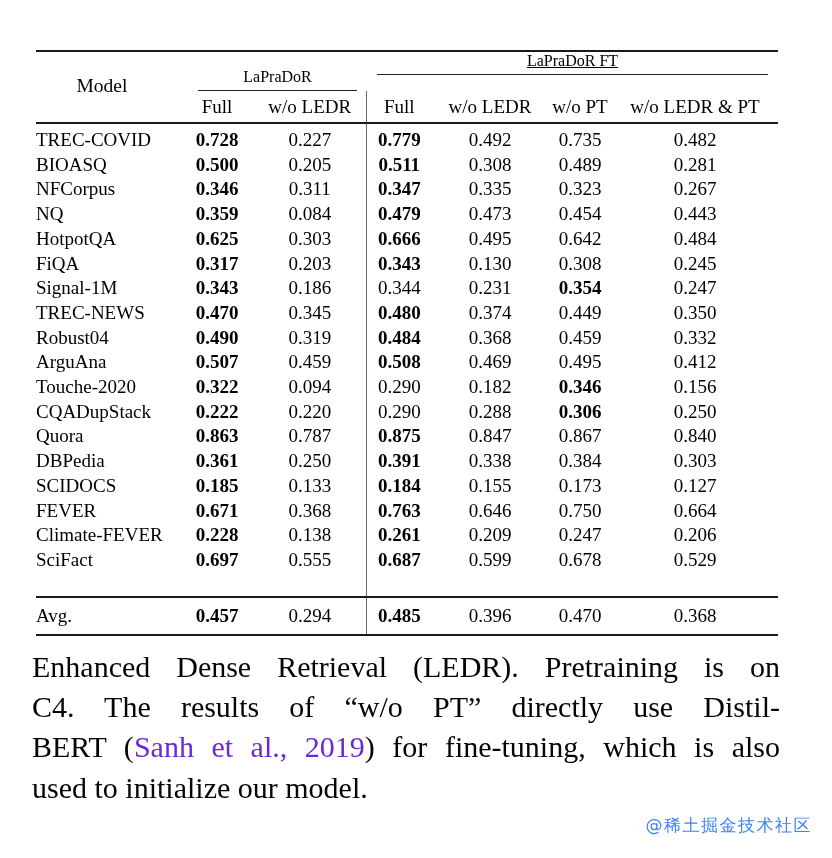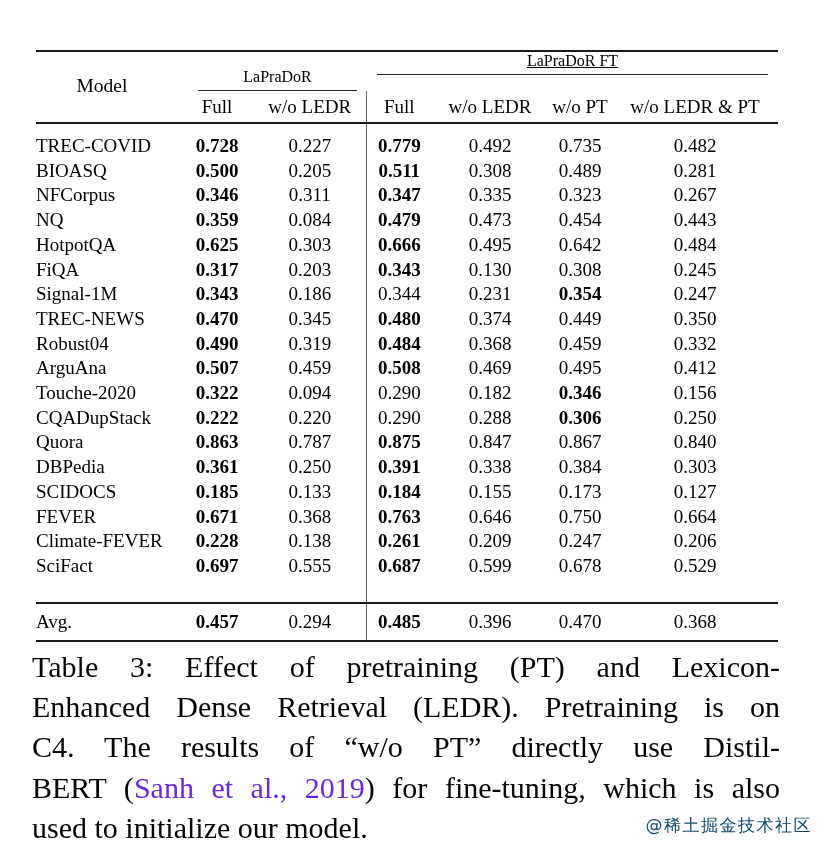--- a/index.html
+++ b/index.html
@@ -62,21 +62,21 @@
     border-bottom: 2.2px solid #1a1a1a;
   }
 
   .divider { border-right: 1.4px solid #6a6a6a; }
 
   tbody.data td {
     height: 24.7px;
     line-height: 24.7px;
     padding: 0;
   }
-  tbody.data tr:first-child td { padding-top: 10px; }
+  tbody.data tr:first-child td { padding-top: 4px; }
   tbody.data tr:last-child td  { padding-bottom: 23px; }
   td.model { text-align: left; padding-left: 2px; }
   td.num   { text-align: center; }
   td.b     { font-weight: bold; margin-top: 20px; }
 
   tbody.avg-body { border-top: 2.2px solid #1a1a1a; }
   tbody.avg-body td { height: 36px; vertical-align: middle; padding: 0; }
 
   
   .caption {
@@ -92,21 +92,21 @@
   .cap-line.j { text-align-last: justify; white-space: normal; }
   .cite { color: #6d28d9; text-decoration: none; cursor: pointer; }
 
   
   .watermark {
     position: absolute;
     right: 20px;
     top: 814px;
     font-size: 17px;
     letter-spacing: 1.5px;
-    color: #0c4a6e;
+    color: #3b82f6;
     font-family: "DejaVu Sans", sans-serif;
   }
 </style>
 </head>
 <body>
 
 <div class="page">
 
   <table class="results">
     <colgroup>
@@ -312,21 +312,20 @@
           <td class="num divider">0.294</td>
           <td class="num b">0.485</td>
           <td class="num">0.396</td>
           <td class="num">0.470</td>
           <td class="num">0.368</td>
         </tr>
       </tbody>
   </table>
 
   <div class="caption">
-    <div class="cap-line j">Table 3: Effect of pretraining (PT) and Lexicon-</div>
     <div class="cap-line j">Enhanced Dense Retrieval (LEDR). Pretraining is on</div>
     <div class="cap-line j">C4. The results of “w/o PT” directly use Distil-</div>
     <div class="cap-line j">
       <span>BERT (</span><a class="cite">Sanh et al., 2019</a><span>) for fine-tuning, which is also</span>
     </div>
     <div class="cap-line">used to initialize our model.</div>
   </div>
 
   <div class="watermark">@稀土掘金技术社区</div>
 

